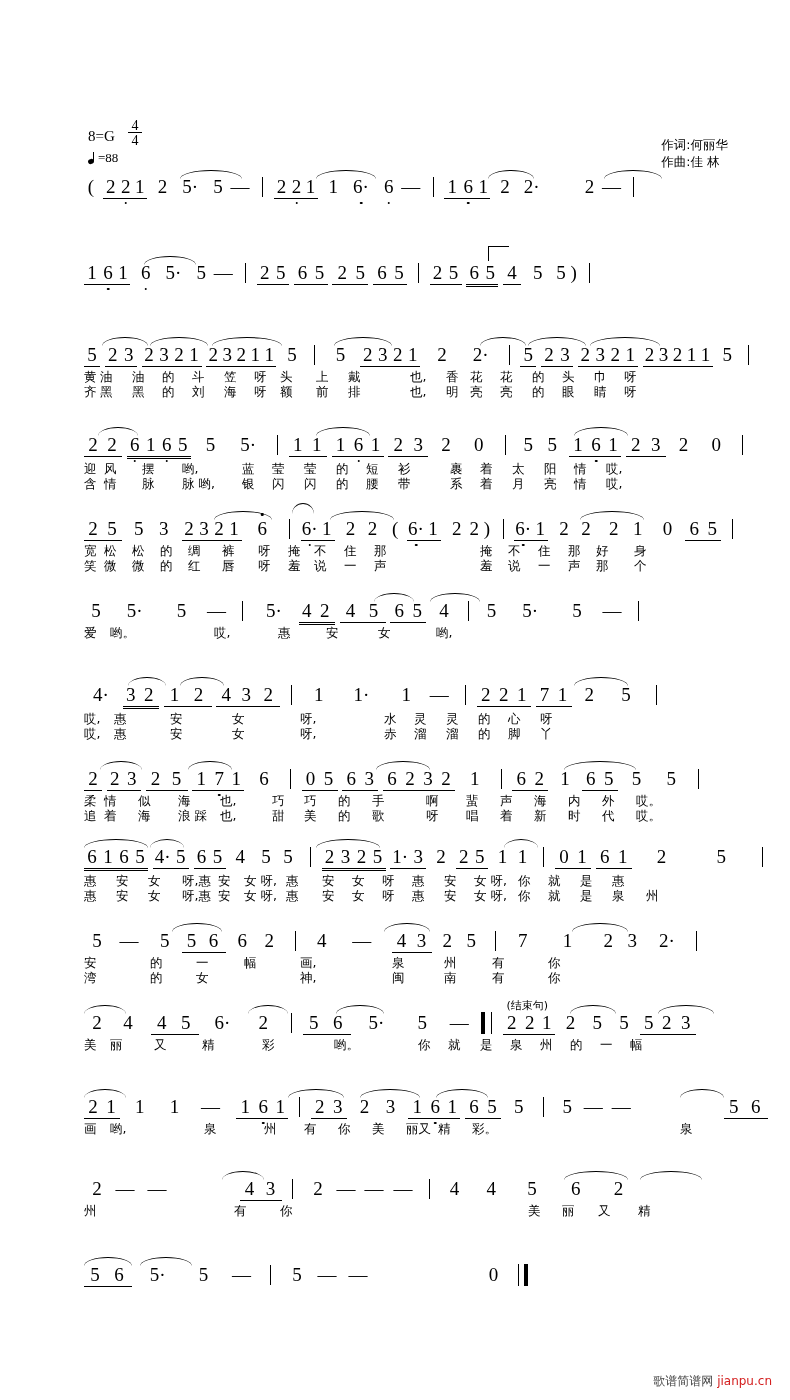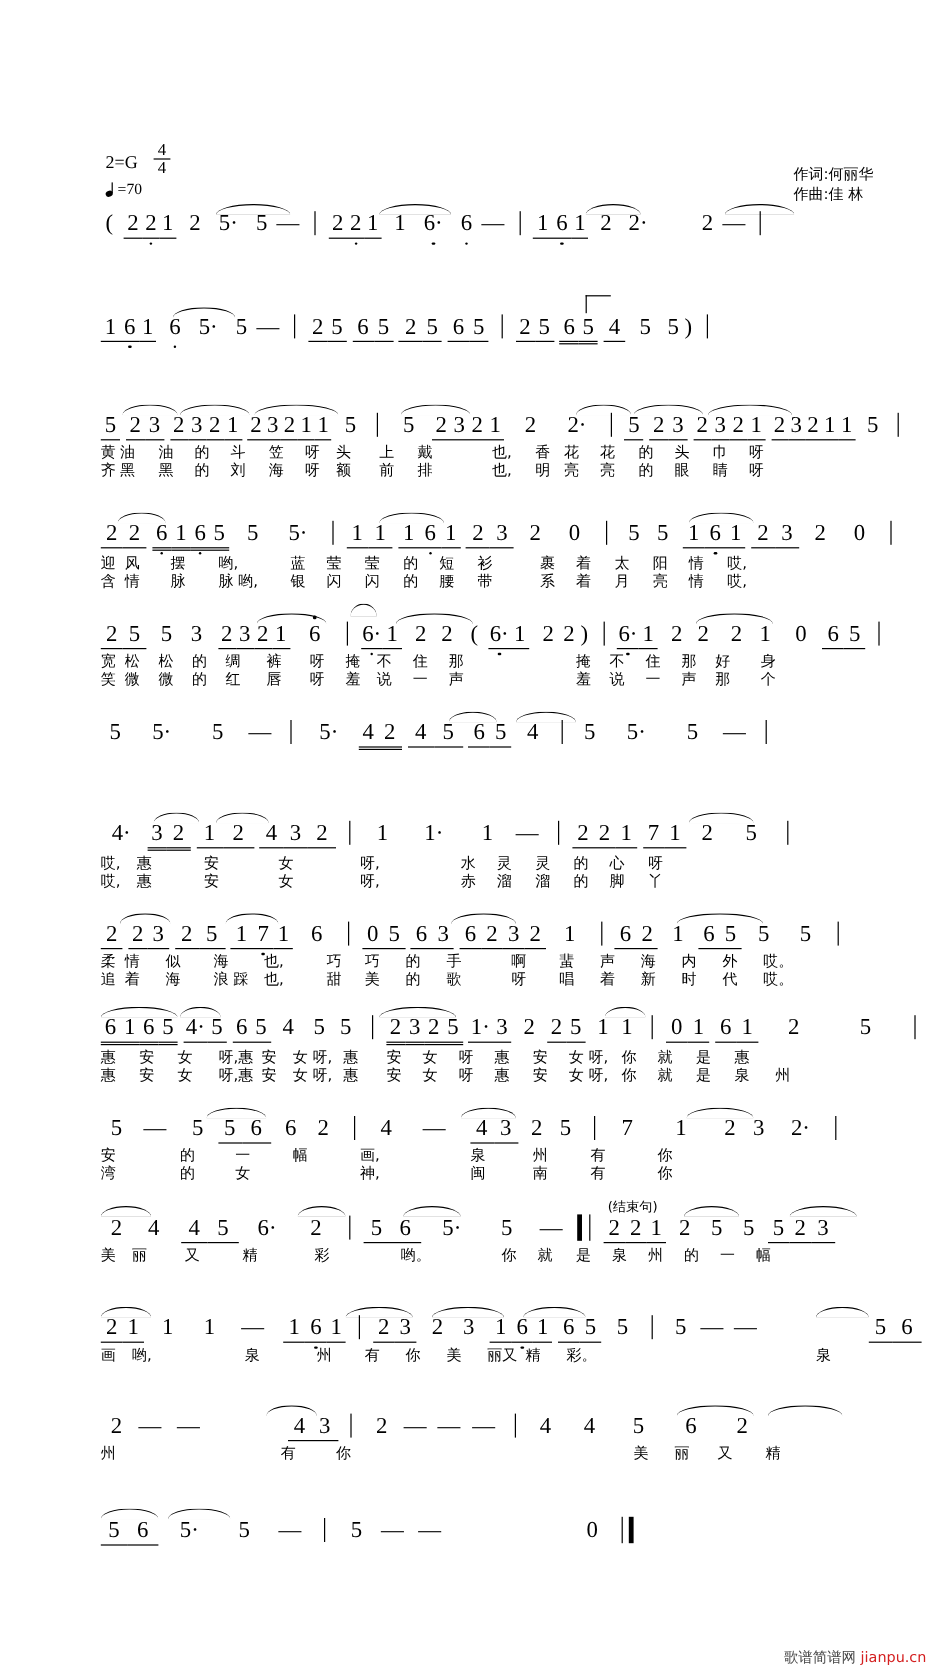--- a/index.html
+++ b/index.html
@@ -177,30 +177,30 @@
     border-radius: 50% / 100% 100% 0 0;
     height: 8px;
   }
 </style>
 </head>
 <body>
 
 <div class="sheet">
 
 
-  <div class="meta-key">2=G</div>
+  <div class="meta-key">8=G</div>
 
   <div class="meta-time">
     <span class="num">4</span>
     <span style="display:block;width:14px;height:1px;background:#000;margin:1px 0;"></span>
     <span class="den">4</span>
   </div>
 
   <div class="meta-tempo">
-    <span class="tempo-note"><span class="head"></span><span class="stem"></span></span><span>=70</span>
+    <span class="tempo-note"><span class="head"></span><span class="stem"></span></span><span>=88</span>
   </div>
 
   <div class="credits">
     <div>作词:何丽华</div>
     <div>作曲:佳  林</div>
   </div>
 
   <div class="row" style="top:176px;">
     <div class="notes">
       <span class="n" style="width:14px">(</span>
@@ -358,20 +358,23 @@
       <span class="n u1" style="width:22px">4</span><span class="n u1" style="width:24px">5</span>
       <span class="n u1" style="width:18px">6</span><span class="n u1" style="width:18px">5</span>
       <span class="n" style="width:26px">4</span>
       <span class="bar"></span>
       <span class="n" style="width:24px">5</span>
       <span class="n" style="width:44px">5·</span>
       <span class="n" style="width:40px">5</span><span class="n" style="width:30px">—</span>
       <span class="bar"></span>
       <span class="slur" style="left:290px; top:-7px; width:40px;"></span>
       <span class="slur" style="left:346px; top:-7px; width:50px;"></span>
+    </div>
+    <div class="lyr">
+      <span style="display:inline-block;width:26px">爱</span><span style="display:inline-block;width:104px">哟。</span><span style="display:inline-block;width:64px">哎,</span><span style="display:inline-block;width:48px">惠</span><span style="display:inline-block;width:52px">安</span><span style="display:inline-block;width:58px">女</span><span style="display:inline-block;width:40px">哟,</span>
     </div>
   </div>
 
   <div class="row" style="top:684px;">
     <div class="notes">
       <span class="n" style="width:34px">4·</span>
       <span class="n u2" style="width:16px">3</span><span class="n u2" style="width:20px">2</span>
       <span class="n u1" style="width:22px">1</span><span class="n u1" style="width:26px">2</span>
       <span class="n u1" style="width:20px">4</span><span class="n u1" style="width:20px">3</span><span class="n u1" style="width:24px">2</span>
       <span class="bar"></span>

